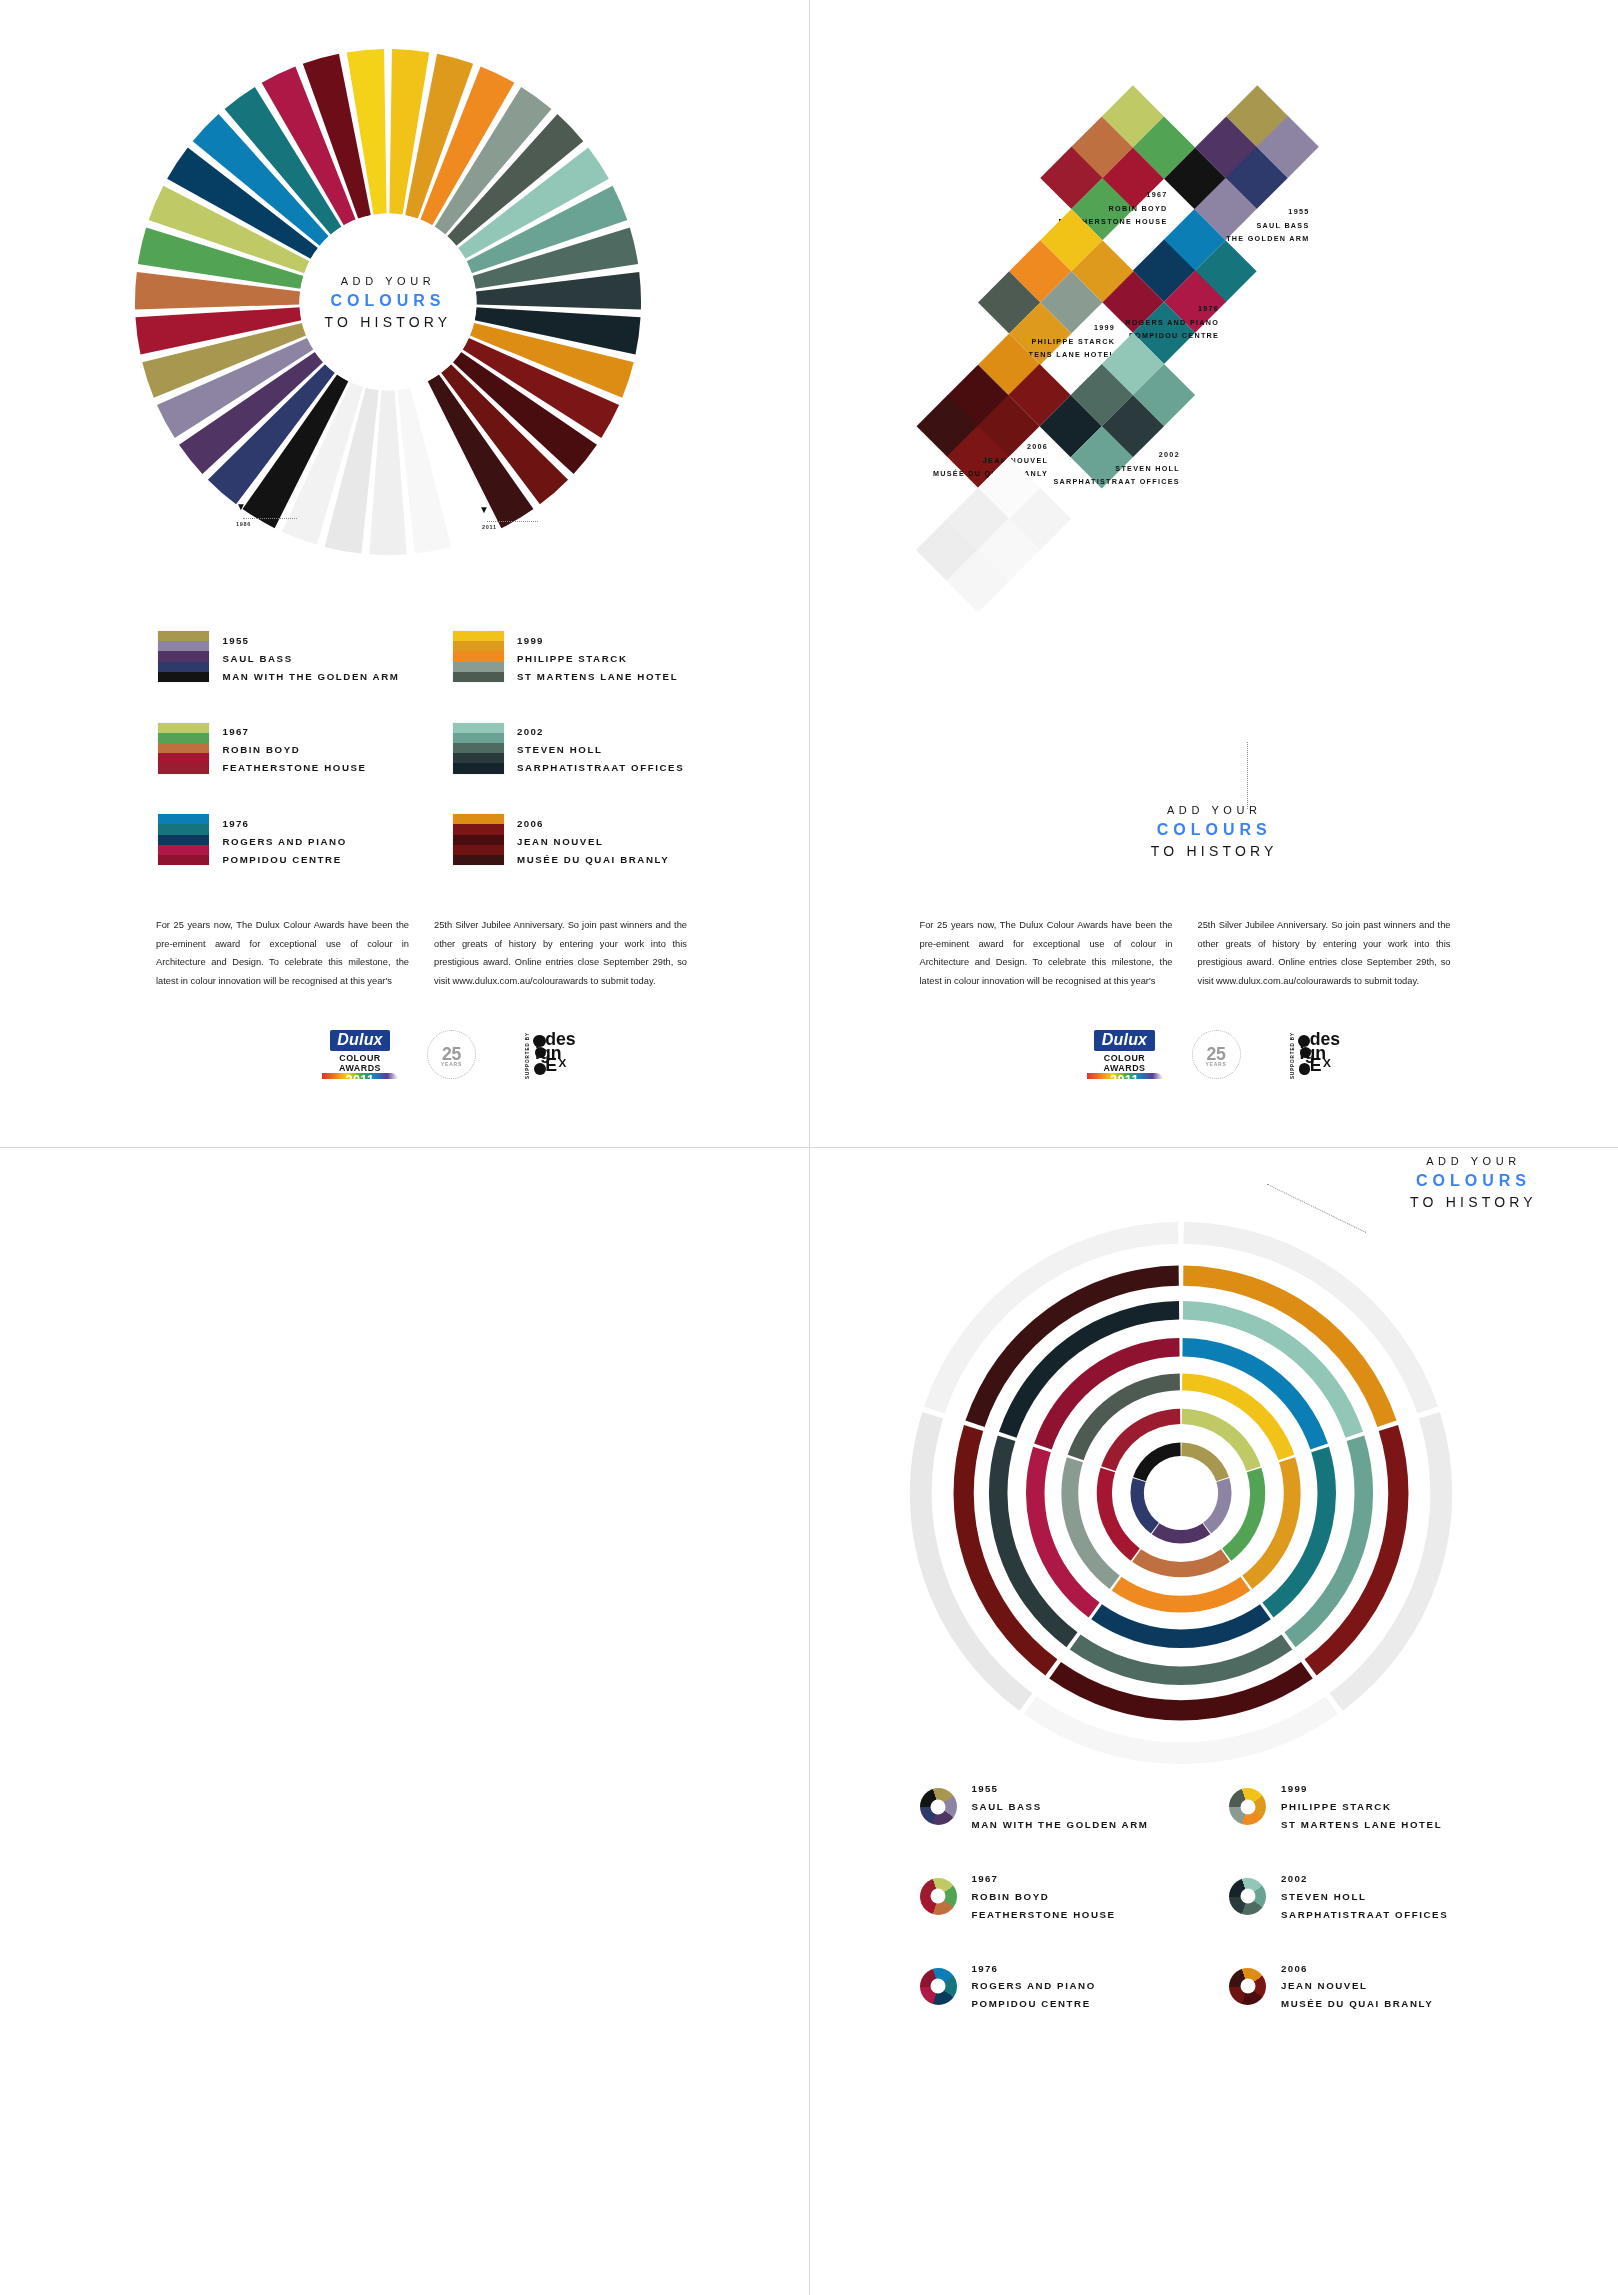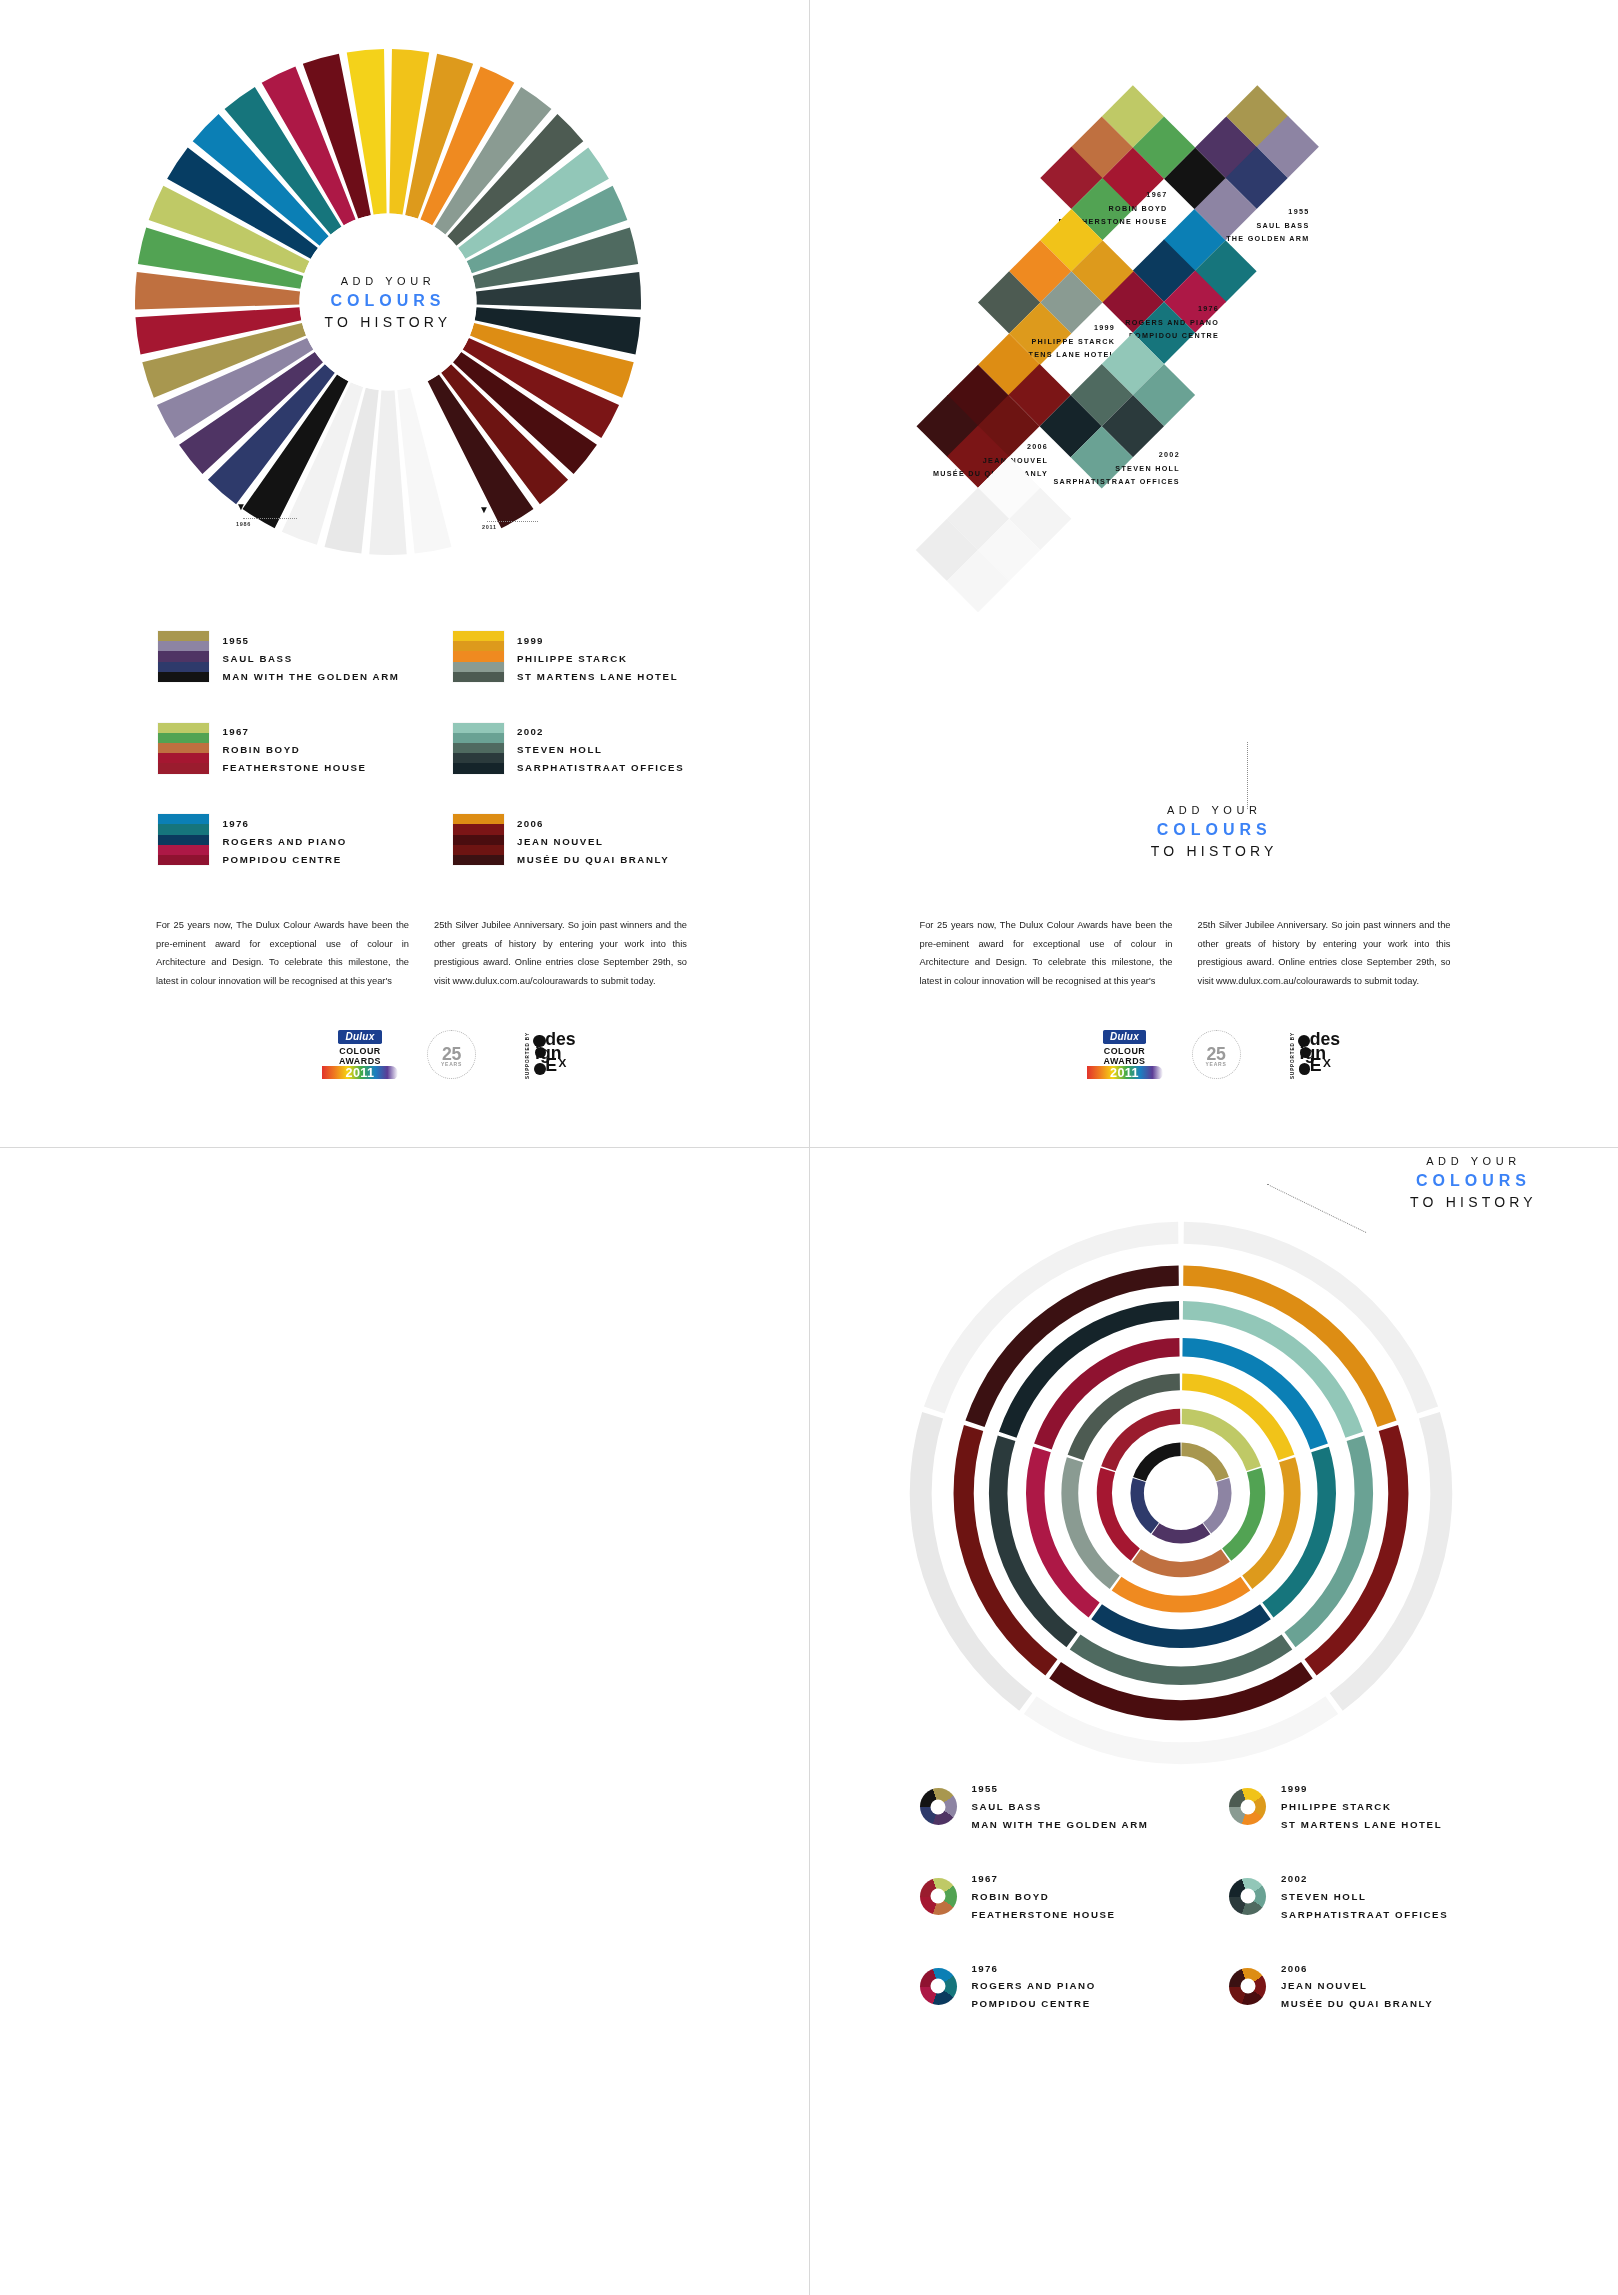--- a/index.html
+++ b/index.html
@@ -70,21 +70,21 @@
 
   
   .logos { position:absolute; display:flex; align-items:center; gap:29px; }
   .logo-dulux {
     width:76px; height:49px; position:relative; overflow:hidden;
     display:flex; flex-direction:column; align-items:center;
     background:#ffffff;
   }
   .dulux-tag {
     background:#1b3f8f; color:#fff; font-weight:700; font-style:italic;
-    font-size:10px; letter-spacing:0.2px; padding:0.8px 7.6px 1.7px 7.6px;
+    font-size:16px; letter-spacing:0.2px; padding:0.8px 7.6px 1.7px 7.6px;
     border-radius:1.7px; line-height:1.15;
   }
   .dulux-l1 { font-size:8.9px; font-weight:700; letter-spacing:0.5px; color:#111; margin-top:1.7px; }
   .dulux-l2 { font-size:8.9px; font-weight:700; letter-spacing:0.5px; color:#111; }
   .dulux-year {
     position:relative; margin-top:0.8px; width:76px; height:17px;
     display:flex; align-items:center; justify-content:center;
   }
   .dulux-rain {
     position:absolute; inset:0;

